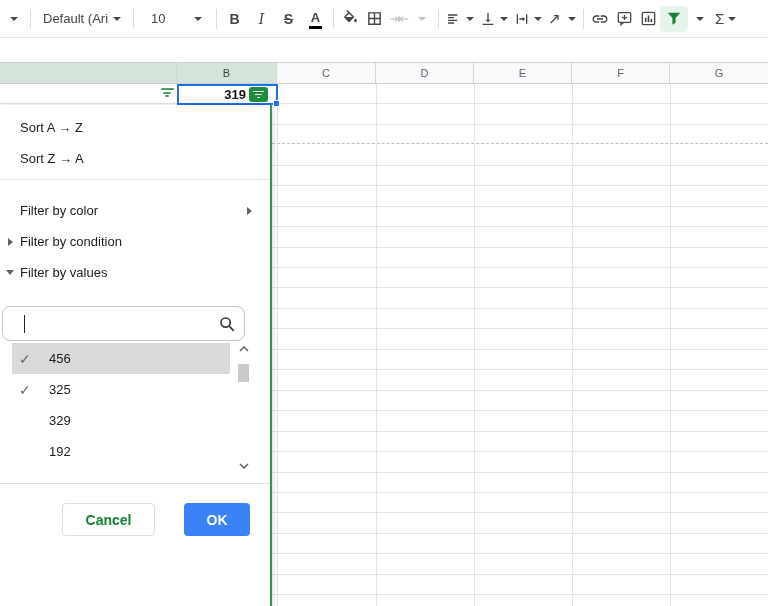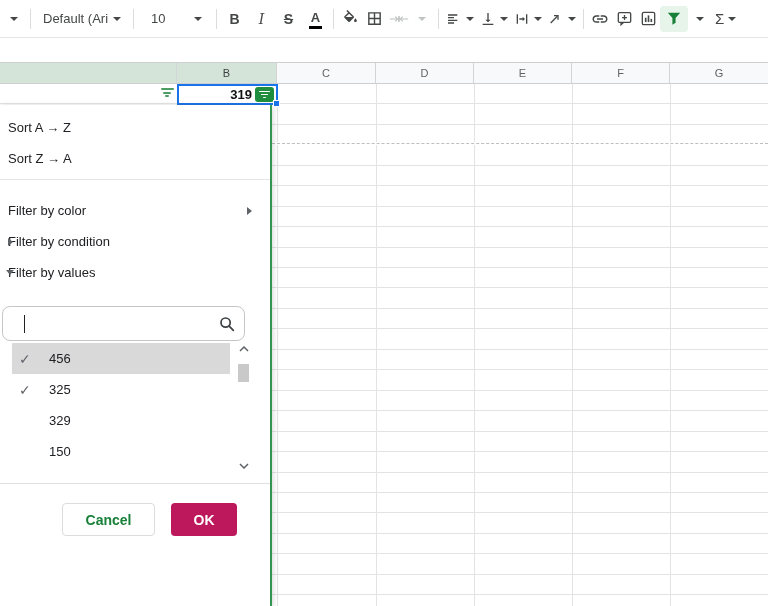--- a/index.html
+++ b/index.html
@@ -57,38 +57,38 @@
   .green-line { position:absolute; left:270px; width:2px; top:105px; bottom:0; background:#34a853; z-index:2; }
 
   .a1-funnel { position:absolute; left:159px; top:88px; width:16px; height:13px; z-index:2;
     display:flex; flex-direction:column; align-items:center; gap:1.5px; cursor:pointer; }
   .a1-funnel span { height:2px; background:#4b9d64; border-radius:1px; }
   .a1-funnel .b1 { width:13px; } .a1-funnel .b2 { width:8px; } .a1-funnel .b3 { width:4px; }
 
   .active-cell {
     position:absolute; left:177px; top:84px; width:101px; height:21px;
     background:#fff; border:2px solid #1a73e8; z-index:3;
-    display:flex; align-items:center; justify-content:flex-end; padding-right:2px; gap:3px;
+    display:flex; align-items:center; justify-content:flex-end; padding-right:8px; gap:3px;
   }
   .cell-value { font-size:13px; font-weight:600; color:#111; }
   .filter-chip {
     width:19px; height:15px; border-radius:3px; background:#1e8e3e;
     display:flex; flex-direction:column; align-items:center; justify-content:center; gap:1.5px; cursor:pointer;
   }
   .filter-chip span { height:1.5px; background:#fff; border-radius:1px; }
   .filter-chip .c1 { width:11px; } .filter-chip .c2 { width:7px; } .filter-chip .c3 { width:3px; }
   .fill-handle { position:absolute; right:-4px; bottom:-4px; width:7px; height:7px; background:#1a73e8; border:1px solid #fff; }
 
   
   .filter-menu {
     position:absolute; left:0; top:105px; width:270px; bottom:0; background:#fff; z-index:10;
     box-shadow:2px 2px 6px rgba(60,64,67,.28), 0 0 1px rgba(60,64,67,.2);
     padding-top:7px; font-size:13px; color:#202124;
   }
-  .fm-item { position:relative; height:31px; display:flex; align-items:center; padding-left:8px; cursor:pointer; }
+  .fm-item { position:relative; height:31px; display:flex; align-items:center; padding-left:20px; cursor:pointer; }
   .sub-arrow { position:absolute; right:18px; width:0; height:0;
     border-top:4px solid transparent; border-bottom:4px solid transparent; border-left:5px solid #5f6368; }
   .exp-arrow { position:absolute; width:0; height:0; }
   .exp-arrow.right { left:8px; border-top:4px solid transparent; border-bottom:4px solid transparent; border-left:5px solid #5f6368; }
   .exp-arrow.down { left:6px; border-left:4px solid transparent; border-right:4px solid transparent; border-top:5px solid #5f6368; }
   .fm-divider { border-top:1px solid #e4e5e6; margin:5px 0 15px 0; }
   .fm-links { margin-top:7px; height:20px; display:flex; align-items:center; gap:4px; padding-left:2px; }
   .fm-link { color:#1155cc; text-decoration:underline; cursor:pointer; }
   .fm-search {
     position:relative; margin:18px 0 0 2px; width:243px; height:35px;
@@ -105,21 +105,21 @@
   .sb-up, .sb-down { position:absolute; left:0; width:15px; height:12px; display:flex; justify-content:center; cursor:pointer; }
   .sb-up { top:2px; } .sb-down { bottom:2px; }
   .sb-thumb { position:absolute; left:2px; top:20px; width:11px; height:18px; background:#c9c9c9; cursor:grab; }
   .fm-divider2 { border-top:1px solid #e0e0e0; margin-top:12px; }
   .fm-buttons { margin-top:19px; display:flex; align-items:center; padding-left:62px; }
   .btn-cancel {
     width:93px; height:33px; background:#fff; border:1px solid #dadce0; border-radius:4px;
     color:#188038; font-size:14px; font-weight:600; font-family:inherit; cursor:pointer;
   }
   .btn-ok {
-    width:66px; height:33px; background:#be185d; border:none; border-radius:4px; margin-left:16px;
+    width:66px; height:33px; background:#3b82f6; border:none; border-radius:4px; margin-left:29px;
     color:#fff; font-size:14px; font-weight:600; font-family:inherit; cursor:pointer;
   }
 </style>
 </head>
 <body>
 
 <div class="toolbar">
   <button class="tb-btn">
       <span class="caret"></span>
     </button>
@@ -315,21 +315,21 @@
     <div class="value-row">
       <span class="check">✓</span>
       <span class="value-label">325</span>
     </div>
     <div class="value-row">
       <span class="check"></span>
       <span class="value-label">329</span>
     </div>
     <div class="value-row">
       <span class="check"></span>
-      <span class="value-label">150</span>
+      <span class="value-label">192</span>
     </div>
     <div class="fm-scrollbar">
       <span class="sb-up">
         <svg width="10" height="6" viewBox="0 0 10 6" fill="none" stroke="#5f6368" stroke-width="1.5">
             <polyline points="1,5 5,1 9,5"></polyline>
           </svg>
       </span>
       <span class="sb-thumb"></span>
       <span class="sb-down">
         <svg width="10" height="6" viewBox="0 0 10 6" fill="none" stroke="#5f6368" stroke-width="1.5">

